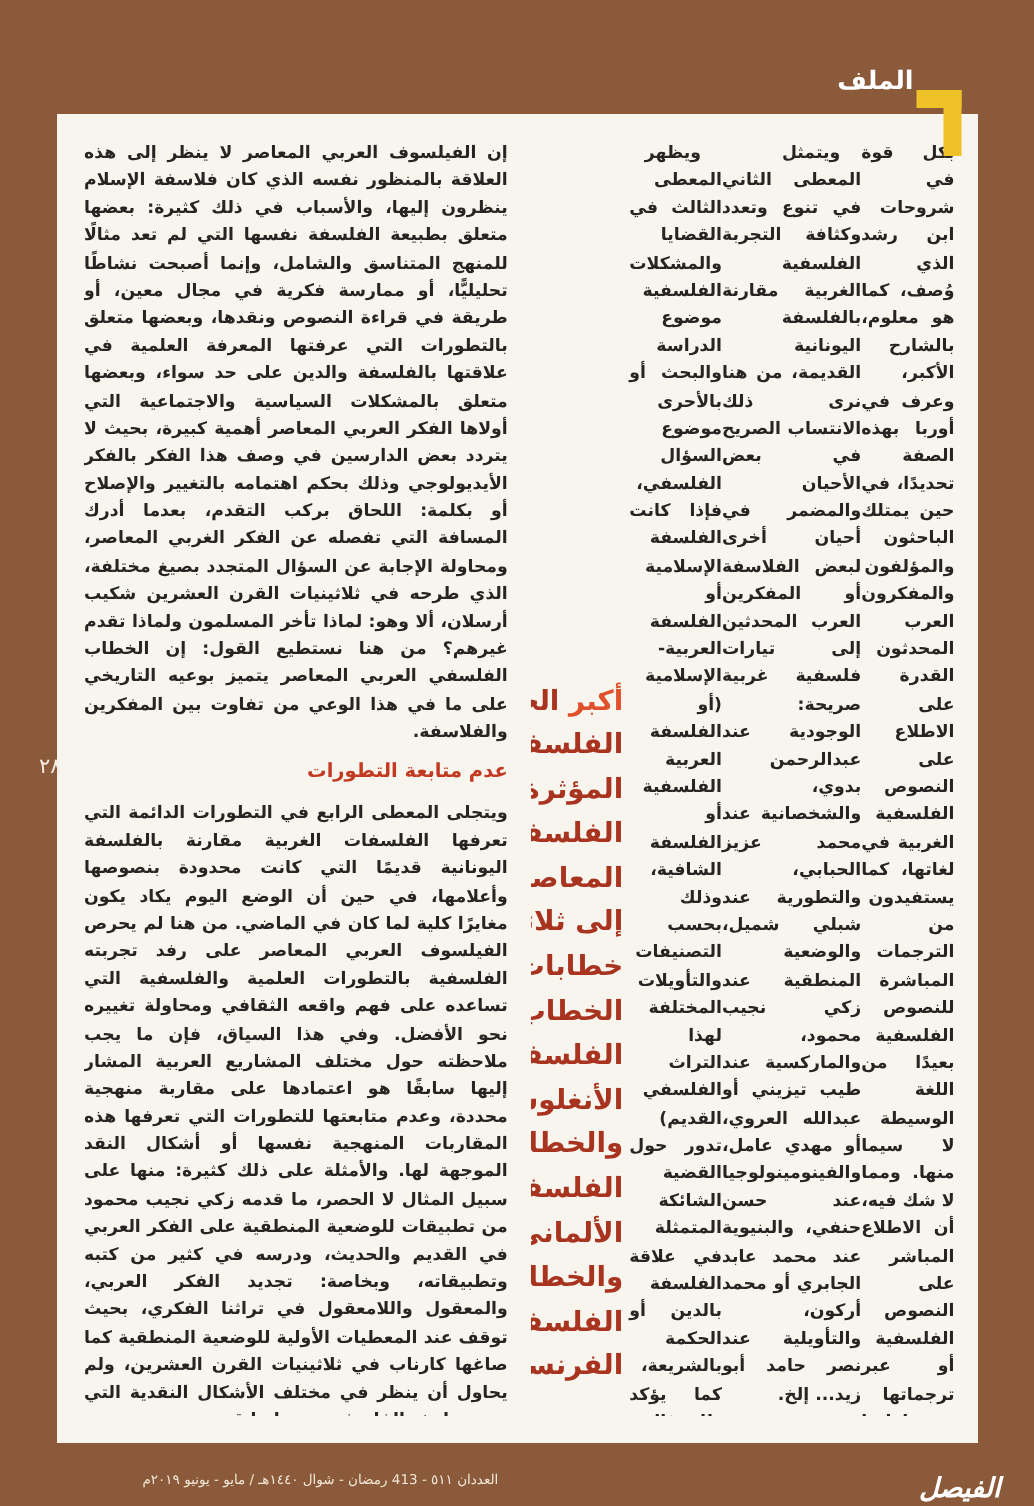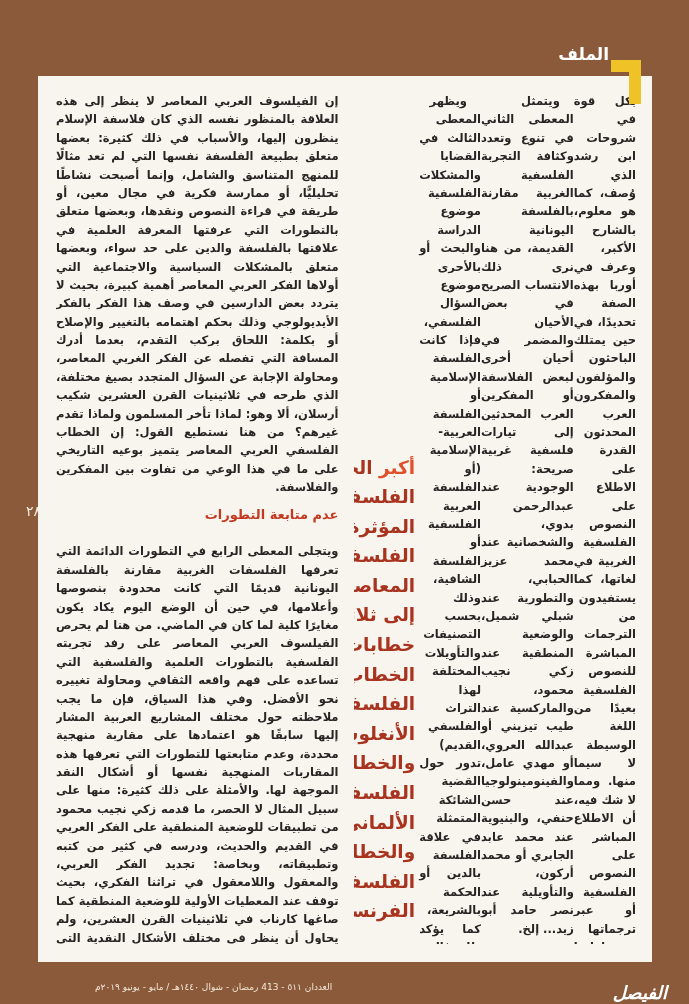--- a/index.html
+++ b/index.html
@@ -64,21 +64,21 @@
     position:absolute; bottom:0; left:-4px;
     width:28px; height:42px;
     border-bottom:11px solid #efc228;
     border-left:11px solid #efc228;
   }
   
   .subheading {
     color:#c23a22;
     font-size:13px;
     font-weight:bold;
-    margin:8px 0 17px;
+    margin:8px 0 7px;
     text-align:right;
   }
   
   .page-number {
     position:absolute; left:26px; top:503px;
     color:#f5ecdf; font-size:14px;
     z-index:2;
   }
   .footer-text {
     position:absolute; left:95px; bottom:12px;

